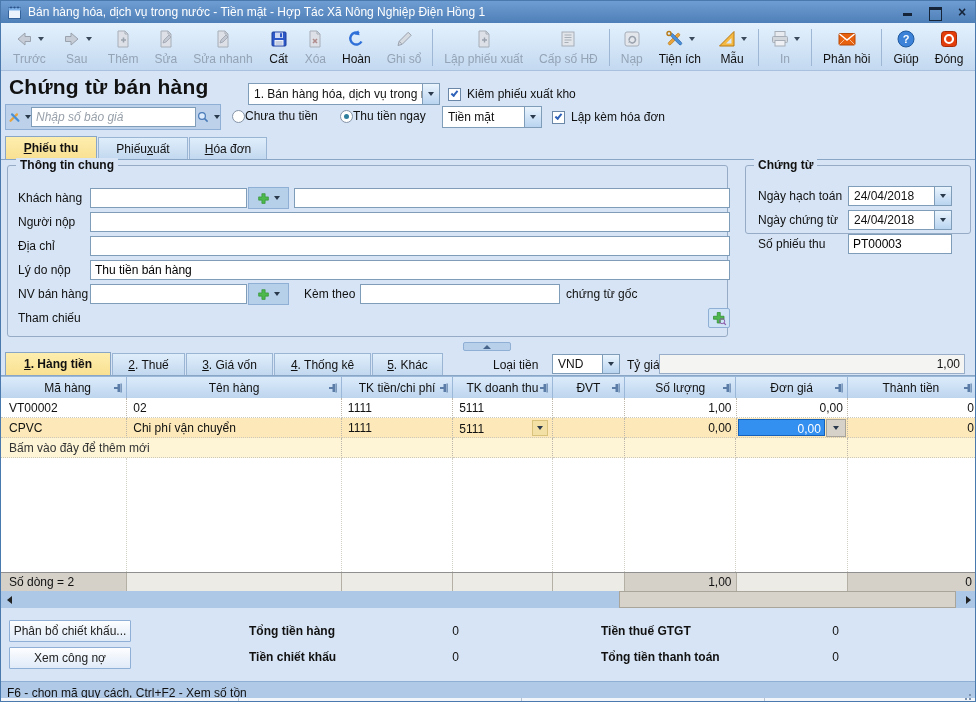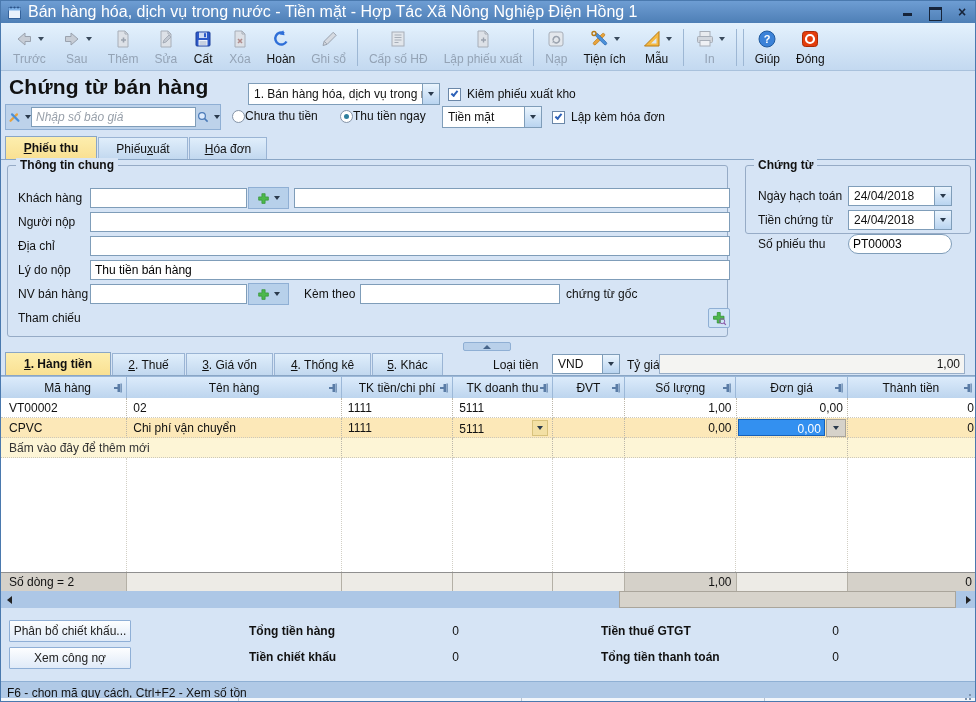--- a/index.html
+++ b/index.html
@@ -3,21 +3,21 @@
 <meta charset="utf-8">
 <style>
   * { margin:0; padding:0; box-sizing:border-box; }
   html,body { width:976px; height:702px; overflow:hidden; }
   body { font-family:"Liberation Sans","DejaVu Sans",sans-serif; font-size:12px; color:#111; }
   .win { position:relative; width:976px; height:702px; background:#d6e4f5; border:1px solid #4a79ae; overflow:hidden; }
 
   
   .titlebar { position:absolute; left:0; top:0; width:976px; height:22px;
     background:linear-gradient(#6e9dd3,#4e7fb6); display:flex; align-items:center; padding:0 6px; }
-  .titlebar .ttl { color:#fff; font-size:16px; margin-left:6px; white-space:nowrap; }
+  .titlebar .ttl { color:#fff; font-size:12px; margin-left:6px; white-space:nowrap; }
   .winbtns { position:absolute; right:8px; top:0; height:22px; display:flex; align-items:center; gap:13px; }
   .wb { width:14px; height:14px; position:relative; cursor:default; }
   .wb-min::after { content:""; position:absolute; left:2px; bottom:3px; width:9px; height:3px; background:#16243a; }
   .wb-max::after { content:""; position:absolute; left:1px; top:2px; width:11px; height:10px; border:1px solid #16243a; border-top:3px solid #16243a; }
   .wb-close { font-size:14px; font-weight:bold; color:#16243a; line-height:14px; text-align:center; }
 
   
   .toolbar { position:absolute; left:0; top:22px; width:976px; height:48px;
     background:linear-gradient(#e4f1fd,#c3d9f0); border-bottom:1px solid #a9c1dc;
     display:flex; align-items:stretch; padding:2px 2px 0 4px; }
@@ -220,20 +220,32 @@
           <span>
             <svg width="20" height="20" viewBox="0 0 20 20">
               <path d="M5 2 h7 l3 3 v13 H5 Z" fill="#dde1e7" stroke="#a7aeb8"></path>
               <path d="M12 2 v3 h3" fill="none" stroke="#a7aeb8"></path>
               <path d="M7 14 l1-3 5-5 2 2 -5 5 z" fill="#c3c9d2" stroke="#9aa2ae" stroke-width="0.8"></path>
             </svg>
           </span>
         </div>
       <div class="tb-label">Sửa</div>
     </div>
+    <div class="tb-item dis">
+      <div class="tb-ico">
+          <span>
+            <svg width="20" height="20" viewBox="0 0 20 20">
+              <path d="M5 2 h7 l3 3 v13 H5 Z" fill="#dde1e7" stroke="#a7aeb8"></path>
+              <path d="M12 2 v3 h3" fill="none" stroke="#a7aeb8"></path>
+              <path d="M7 14 l1-3 5-5 2 2 -5 5 z" fill="#c3c9d2" stroke="#9aa2ae" stroke-width="0.8"></path>
+            </svg>
+          </span>
+        </div>
+      <div class="tb-label">Sửa nhanh</div>
+    </div>
     <div class="tb-item">
       <div class="tb-ico">
           <span>
             <svg width="20" height="20" viewBox="0 0 20 20">
               <rect x="3" y="3" width="14" height="14" rx="1" fill="#2d59c8" stroke="#1d3f9a"></rect>
               <rect x="6" y="3.5" width="8" height="5.5" fill="#cfdaf2"></rect>
               <rect x="11" y="4.2" width="2" height="4" fill="#2d59c8"></rect>
               <rect x="5.5" y="11" width="9" height="5.5" fill="#eef3fb"></rect>
               <path d="M6.5 13 h7 M6.5 15 h7" stroke="#8899bb" stroke-width="0.8"></path>
             </svg>
@@ -273,39 +285,39 @@
             </svg>
           </span>
         </div>
       <div class="tb-label">Ghi sổ</div>
     </div>
     <div class="tb-sep"></div>
     <div class="tb-item dis">
       <div class="tb-ico">
           <span>
             <svg width="20" height="20" viewBox="0 0 20 20">
-              <rect x="4" y="3" width="12" height="14" fill="#e2e6eb" stroke="#a7aeb8"></rect>
-              <path d="M6.5 6 h7 M6.5 8.5 h7 M6.5 11 h7 M6.5 13.5 h4" stroke="#a7aeb8"></path>
-            </svg>
-          </span>
-        </div>
-      <div class="tb-label">Cấp số HĐ</div>
-    </div>
-    <div class="tb-item dis">
-      <div class="tb-ico">
-          <span>
-            <svg width="20" height="20" viewBox="0 0 20 20">
               <path d="M5 2 h7 l3 3 v13 H5 Z" fill="#dde1e7" stroke="#a7aeb8"></path>
               <path d="M12 2 v3 h3" fill="none" stroke="#a7aeb8"></path>
               <path d="M8 11 h5 M10.5 8.5 v5" stroke="#9aa2ae" stroke-width="1.4"></path>
             </svg>
           </span>
         </div>
       <div class="tb-label">Lập phiếu xuất</div>
     </div>
+    <div class="tb-item dis">
+      <div class="tb-ico">
+          <span>
+            <svg width="20" height="20" viewBox="0 0 20 20">
+              <rect x="4" y="3" width="12" height="14" fill="#e2e6eb" stroke="#a7aeb8"></rect>
+              <path d="M6.5 6 h7 M6.5 8.5 h7 M6.5 11 h7 M6.5 13.5 h4" stroke="#a7aeb8"></path>
+            </svg>
+          </span>
+        </div>
+      <div class="tb-label">Cấp số HĐ</div>
+    </div>
     <div class="tb-sep"></div>
     <div class="tb-item dis">
       <div class="tb-ico">
           <span>
             <svg width="20" height="20" viewBox="0 0 20 20">
               <rect x="3" y="3" width="14" height="14" rx="2" fill="#e3e7ec" stroke="#a7aeb8"></rect>
               <path d="M7.2 11.5 a3.2 3.2 0 1 1 1.2 1.8" fill="none" stroke="#9aa2ae" stroke-width="1.6"></path>
               <path d="M6.2 13.8 l1.2-2.6 1.8 2 z" fill="#9aa2ae"></path>
             </svg>
           </span>
@@ -345,20 +357,32 @@
               <rect x="5" y="2.5" width="10" height="5" fill="#e8ebef" stroke="#a7aeb8"></rect>
               <rect x="2.5" y="7.5" width="15" height="6" rx="1" fill="#d2d7de" stroke="#a7aeb8"></rect>
               <rect x="5" y="11.5" width="10" height="5.5" fill="#eef0f4" stroke="#a7aeb8"></rect>
             </svg>
           </span>
           <span class="tb-caret"></span>
         </div>
       <div class="tb-label">In</div>
     </div>
     <div class="tb-sep"></div>
+    <div class="tb-item">
+      <div class="tb-ico">
+          <span>
+            <svg width="20" height="20" viewBox="0 0 20 20">
+              <rect x="2" y="4.5" width="16" height="11.5" rx="1" fill="#e8610f" stroke="#b84a08"></rect>
+              <path d="M2.5 5 L10 11 L17.5 5" stroke="#fff" fill="none" stroke-width="1.4"></path>
+              <path d="M2.5 15.5 L7.5 10.5 M17.5 15.5 L12.5 10.5" stroke="#f8c9a8" stroke-width="0.9"></path>
+            </svg>
+          </span>
+        </div>
+      <div class="tb-label">Phản hồi</div>
+    </div>
     <div class="tb-sep"></div>
     <div class="tb-item">
       <div class="tb-ico">
           <span>
             <svg width="20" height="20" viewBox="0 0 20 20">
               <circle cx="10" cy="10" r="8" fill="#3b82d8" stroke="#205a9e"></circle>
               <text x="10" y="14" text-anchor="middle" font-size="11" font-weight="bold" fill="#fff">?</text>
             </svg>
           </span>
         </div>
@@ -529,33 +553,33 @@
         <span class="flabel">Ngày hạch toán</span>
       </div>
     <div class="combo" style="position:absolute; left:102px; top:20px; width:104px; height:20px;">
       <div class="cv" style="padding-top:2px;">24/04/2018</div>
       <div class="cbtn">
           <span class="car"></span>
         </div>
     </div>
 
     <div class="frow" style="left:12px; top:47px;">
-        <span class="flabel">Tiền chứng từ</span>
+        <span class="flabel">Ngày chứng từ</span>
       </div>
     <div class="combo" style="position:absolute; left:102px; top:44px; width:104px; height:20px;">
       <div class="cv" style="padding-top:2px;">24/04/2018</div>
       <div class="cbtn">
           <span class="car"></span>
         </div>
     </div>
 
     <div class="frow" style="left:12px; top:71px;">
         <span class="flabel">Số phiếu thu</span>
       </div>
-    <input class="tin" style="position: absolute; left: 102px; top: 68px; width: 104px; border-radius: 10px;" value="PT00003">
+    <input class="tin" style="position: absolute; left: 102px; top: 68px; width: 104px;" value="PT00003">
   </div>
 
   <div class="split-btn">
       <span class="car-up"></span>
     </div>
 
   <div class="grid-tabs">
     <div class="tab active t-g1">
         <span class="u">1</span>
         <span>. Hàng tiền</span>

